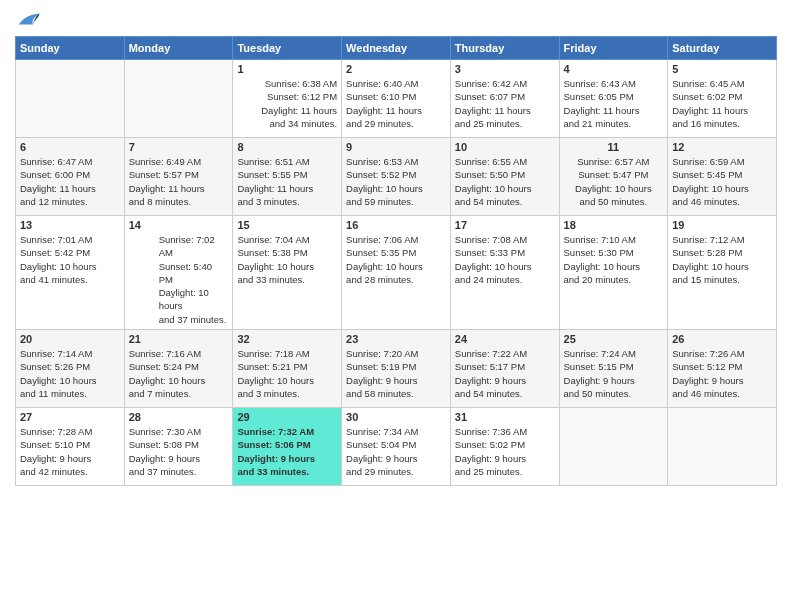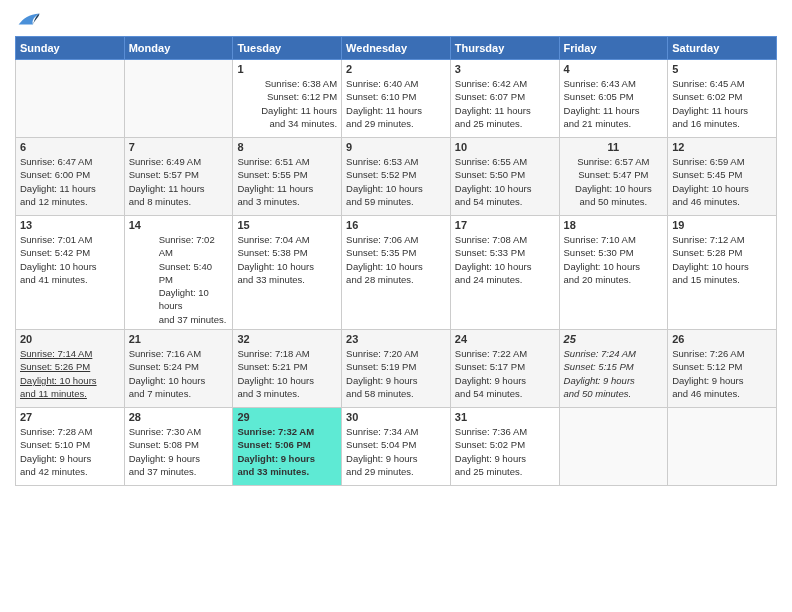--- a/index.html
+++ b/index.html
@@ -265,21 +265,21 @@
             <span class="day-num">19</span>
             <div class="day-info" style="white-space: pre-line;">Sunrise: 7:12 AM
 Sunset: 5:28 PM
 Daylight: 10 hours
 and 15 minutes.</div>
           </td>
         </tr>
         <tr>
           <td style="background: rgb(245, 245, 245);">
             <span class="day-num">20</span>
-            <div class="day-info" style="white-space: pre-line; text-decoration: underline;">Sunrise: 7:14 AM
+            <div class="day-info" style="white-space: pre-line;">Sunrise: 7:14 AM
 Sunset: 5:26 PM
 Daylight: 10 hours
 and 11 minutes.</div>
           </td>
           <td style="background: rgb(245, 245, 245);">
             <span class="day-num">21</span>
             <div class="day-info" style="white-space: pre-line;">Sunrise: 7:16 AM
 Sunset: 5:24 PM
 Daylight: 10 hours
 and 7 minutes.</div>
@@ -298,21 +298,21 @@
 Daylight: 9 hours
 and 58 minutes.</div>
           </td>
           <td style="background: rgb(245, 245, 245);">
             <span class="day-num">24</span>
             <div class="day-info" style="white-space: pre-line;">Sunrise: 7:22 AM
 Sunset: 5:17 PM
 Daylight: 9 hours
 and 54 minutes.</div>
           </td>
-          <td style="background: rgb(245, 245, 245); font-style: italic;">
+          <td style="background: rgb(245, 245, 245);">
             <span class="day-num">25</span>
             <div class="day-info" style="white-space: pre-line;">Sunrise: 7:24 AM
 Sunset: 5:15 PM
 Daylight: 9 hours
 and 50 minutes.</div>
           </td>
           <td style="background: rgb(245, 245, 245);">
             <span class="day-num">26</span>
             <div class="day-info" style="white-space: pre-line;">Sunrise: 7:26 AM
 Sunset: 5:12 PM

